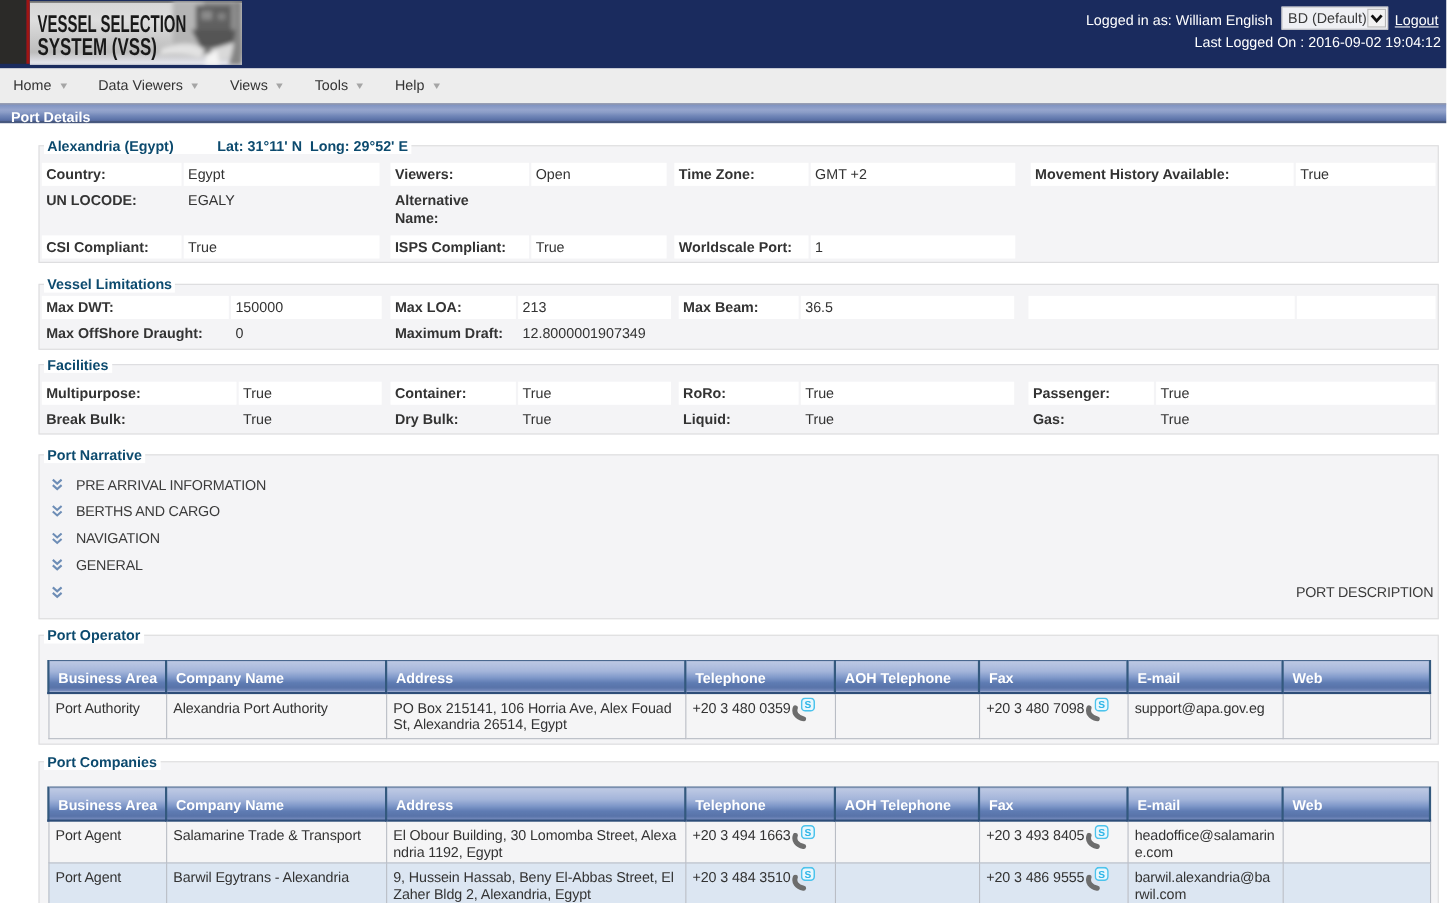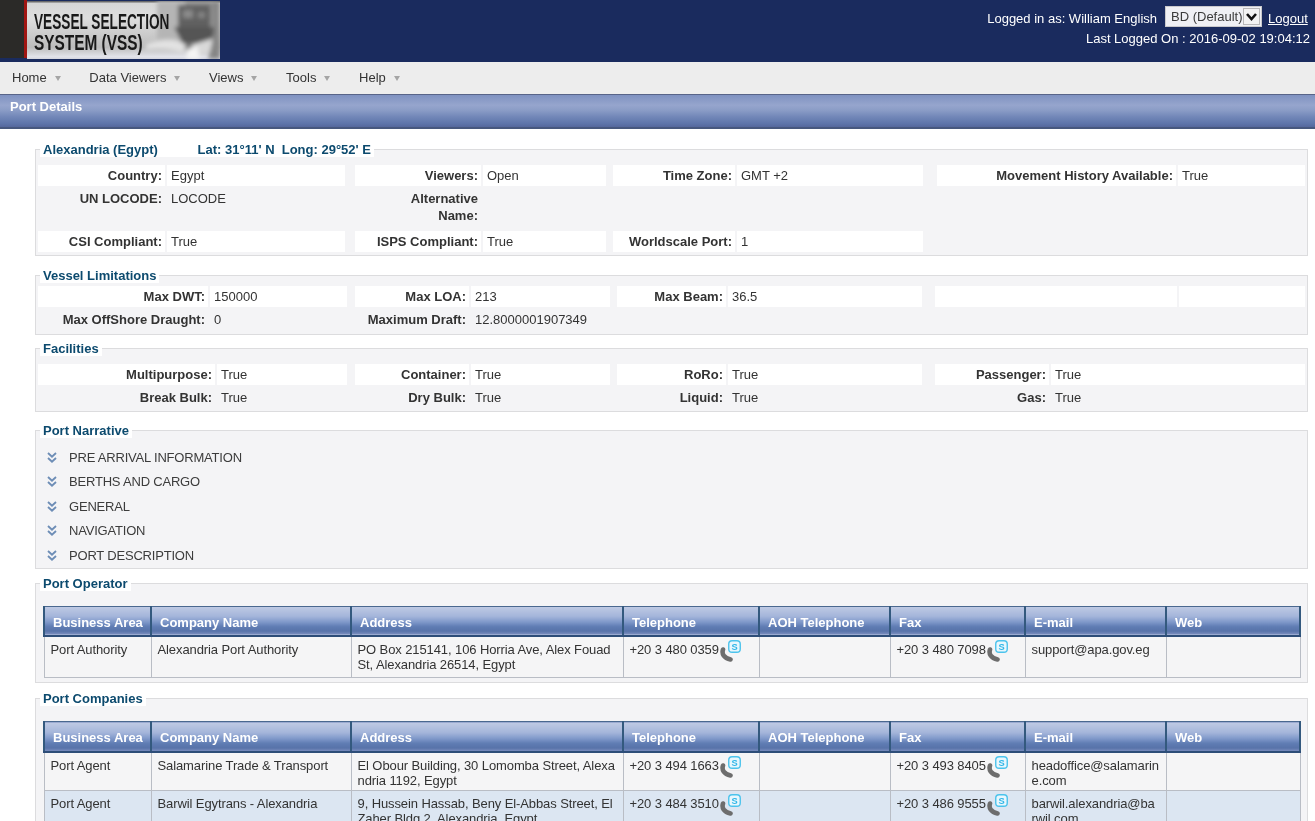--- a/index.html
+++ b/index.html
@@ -23,34 +23,34 @@
 #sel { position:absolute; left:1165px; top:6px; width:97px; height:21px; background:#eff0f4;
   border:1px solid #c9c9cc; color:#333; text-align:left; }
 #sel .txt { position:absolute; left:5px; top:2px; font-size:13px; color:#3a3a3a; }
 #sel .btn { position:absolute; right:1px; top:1px; width:17px; height:17px; background:#f2f2f2; border:1px solid #b8b8b8; }
 a.logout { position:absolute; left:1268px; top:11px; color:#fff; text-decoration:underline; }
 
 #menubar { height:32px; background:#ededed; line-height:31px; padding-left:12px; }
 #menubar .mi { display:inline-block; color:#333; margin-right:0px; }
 #menubar .tri { display:inline-block; width:0; height:0; border-left:3.5px solid transparent; border-right:3.5px solid transparent; border-top:5px solid #a5a5a5; margin:0 25px 1px 8px; }
 
-#pdbar { height:35px; border-top:1px solid #586488; border-bottom:2px solid #47587e;
+#pdbar { height:18px; border-top:1px solid #586488; border-bottom:2px solid #47587e;
   background:linear-gradient(180deg,#7f92c1 0%, #96a5cd 32%, #8a9cc6 48%, #7287b8 68%, #5f76ab 88%, #55689d 100%);
   color:#fff; font-weight:bold; line-height:24px; padding-left:10px; }
 
 .fs { position:relative; margin-left:35px; margin-right:7px; border:1px solid #dcdcde; background:#f4f4f6; }
 .fs .lg { position:absolute; top:-8px; left:4px; background:#fff; padding:0 3px; font-weight:bold; color:#0c4a6e; white-space:nowrap; }
 table.pairs { border-collapse:separate; border-spacing:2px; table-layout:fixed; width:1271px; margin:0; }
 table.pairs td { line-height:17px; padding:2px 3px 2px 4px; vertical-align:top; overflow:hidden; }
-table.pairs td.l { text-align:right; font-weight:bold; padding-right:3px; }
+table.pairs td.l { text-align:left; font-weight:bold; padding-right:3px; }
 table.pairs tr.w td.c { background:#fff; }
 table.pairs td.sp { padding:0; }
 
 .pn-item { position:relative; height:15px; line-height:15px; margin-bottom:9.4px; padding-left:33px; color:#3c3c3c; letter-spacing:-0.2px; }
-.pn-item:last-child { margin-bottom:0; }
+.pn-item:last-child { margin-bottom:11px;text-align:right; }
 .pn-item svg { position:absolute; left:11px; top:2px; }
 
 table.grid { border-collapse:collapse; table-layout:fixed; width:1256px; margin-left:7px; background:#f5f5f6; }
 table.grid th { background:linear-gradient(180deg,#bfcae4 0%, #a4b5da 35%, #8099ca 55%, #5f7cb3 72%, #5873a9 88%, #7c8fc0 100%);
   border:2px solid #33597e; border-top:1px solid #4a688f; border-bottom:2px solid #2d4d78; color:#fff; font-weight:bold;
   text-align:left; height:30px; padding:3px 0 0 8px; vertical-align:middle; }
 table.grid td { border:1px solid #b9bdc5; padding:5px 5px 2px 6px; vertical-align:top; line-height:15px; letter-spacing:-0.1px; }
 #fs5 table.grid td { padding:5px 5px 5px 6px; }
 table.grid tr.alt td { background:#dce6f2; }
 .ph { white-space:nowrap; }
@@ -139,21 +139,21 @@
           <td class="c">Open</td>
           <td class="sp"></td>
       <td class="l c">Time Zone:</td>
           <td class="c">GMT +2</td>
           <td class="sp"></td>
       <td class="l c">Movement History Available:</td>
           <td class="c">True</td>
     </tr>
     <tr style="height:41px">
       <td class="l">UN LOCODE:</td>
-          <td>LOCODE</td>
+          <td>EGALY</td>
           <td class="sp"></td>
       <td class="l">Alternative<br>Name:</td>
           <td></td>
           <td class="sp"></td>
       <td class="l"></td>
           <td></td>
           <td class="sp"></td>
       <td class="l"></td>
           <td></td>
     </tr>
@@ -274,25 +274,25 @@
         <path d="M1 1 L5 4.6 L9 1" fill="none" stroke="#6d8db6" stroke-width="1.9"></path>
         <path d="M1 6 L5 9.6 L9 6" fill="none" stroke="#6d8db6" stroke-width="1.9"></path>
       </svg>PRE ARRIVAL INFORMATION</div>
   <div class="pn-item"><svg width="10" height="12" viewBox="0 0 10 12">
         <path d="M1 1 L5 4.6 L9 1" fill="none" stroke="#6d8db6" stroke-width="1.9"></path>
         <path d="M1 6 L5 9.6 L9 6" fill="none" stroke="#6d8db6" stroke-width="1.9"></path>
       </svg>BERTHS AND CARGO</div>
   <div class="pn-item"><svg width="10" height="12" viewBox="0 0 10 12">
         <path d="M1 1 L5 4.6 L9 1" fill="none" stroke="#6d8db6" stroke-width="1.9"></path>
         <path d="M1 6 L5 9.6 L9 6" fill="none" stroke="#6d8db6" stroke-width="1.9"></path>
-      </svg>GENERAL</div>
+      </svg>NAVIGATION</div>
   <div class="pn-item"><svg width="10" height="12" viewBox="0 0 10 12">
         <path d="M1 1 L5 4.6 L9 1" fill="none" stroke="#6d8db6" stroke-width="1.9"></path>
         <path d="M1 6 L5 9.6 L9 6" fill="none" stroke="#6d8db6" stroke-width="1.9"></path>
-      </svg>NAVIGATION</div>
+      </svg>GENERAL</div>
   <div class="pn-item"><svg width="10" height="12" viewBox="0 0 10 12">
         <path d="M1 1 L5 4.6 L9 1" fill="none" stroke="#6d8db6" stroke-width="1.9"></path>
         <path d="M1 6 L5 9.6 L9 6" fill="none" stroke="#6d8db6" stroke-width="1.9"></path>
       </svg>PORT DESCRIPTION</div>
 </div>
 
 <div class="fs" id="fs5" style="margin-top:14px; padding:22px 0 4px 0;">
   <div class="lg">Port Operator</div>
   <table class="grid">
     <colgroup>

